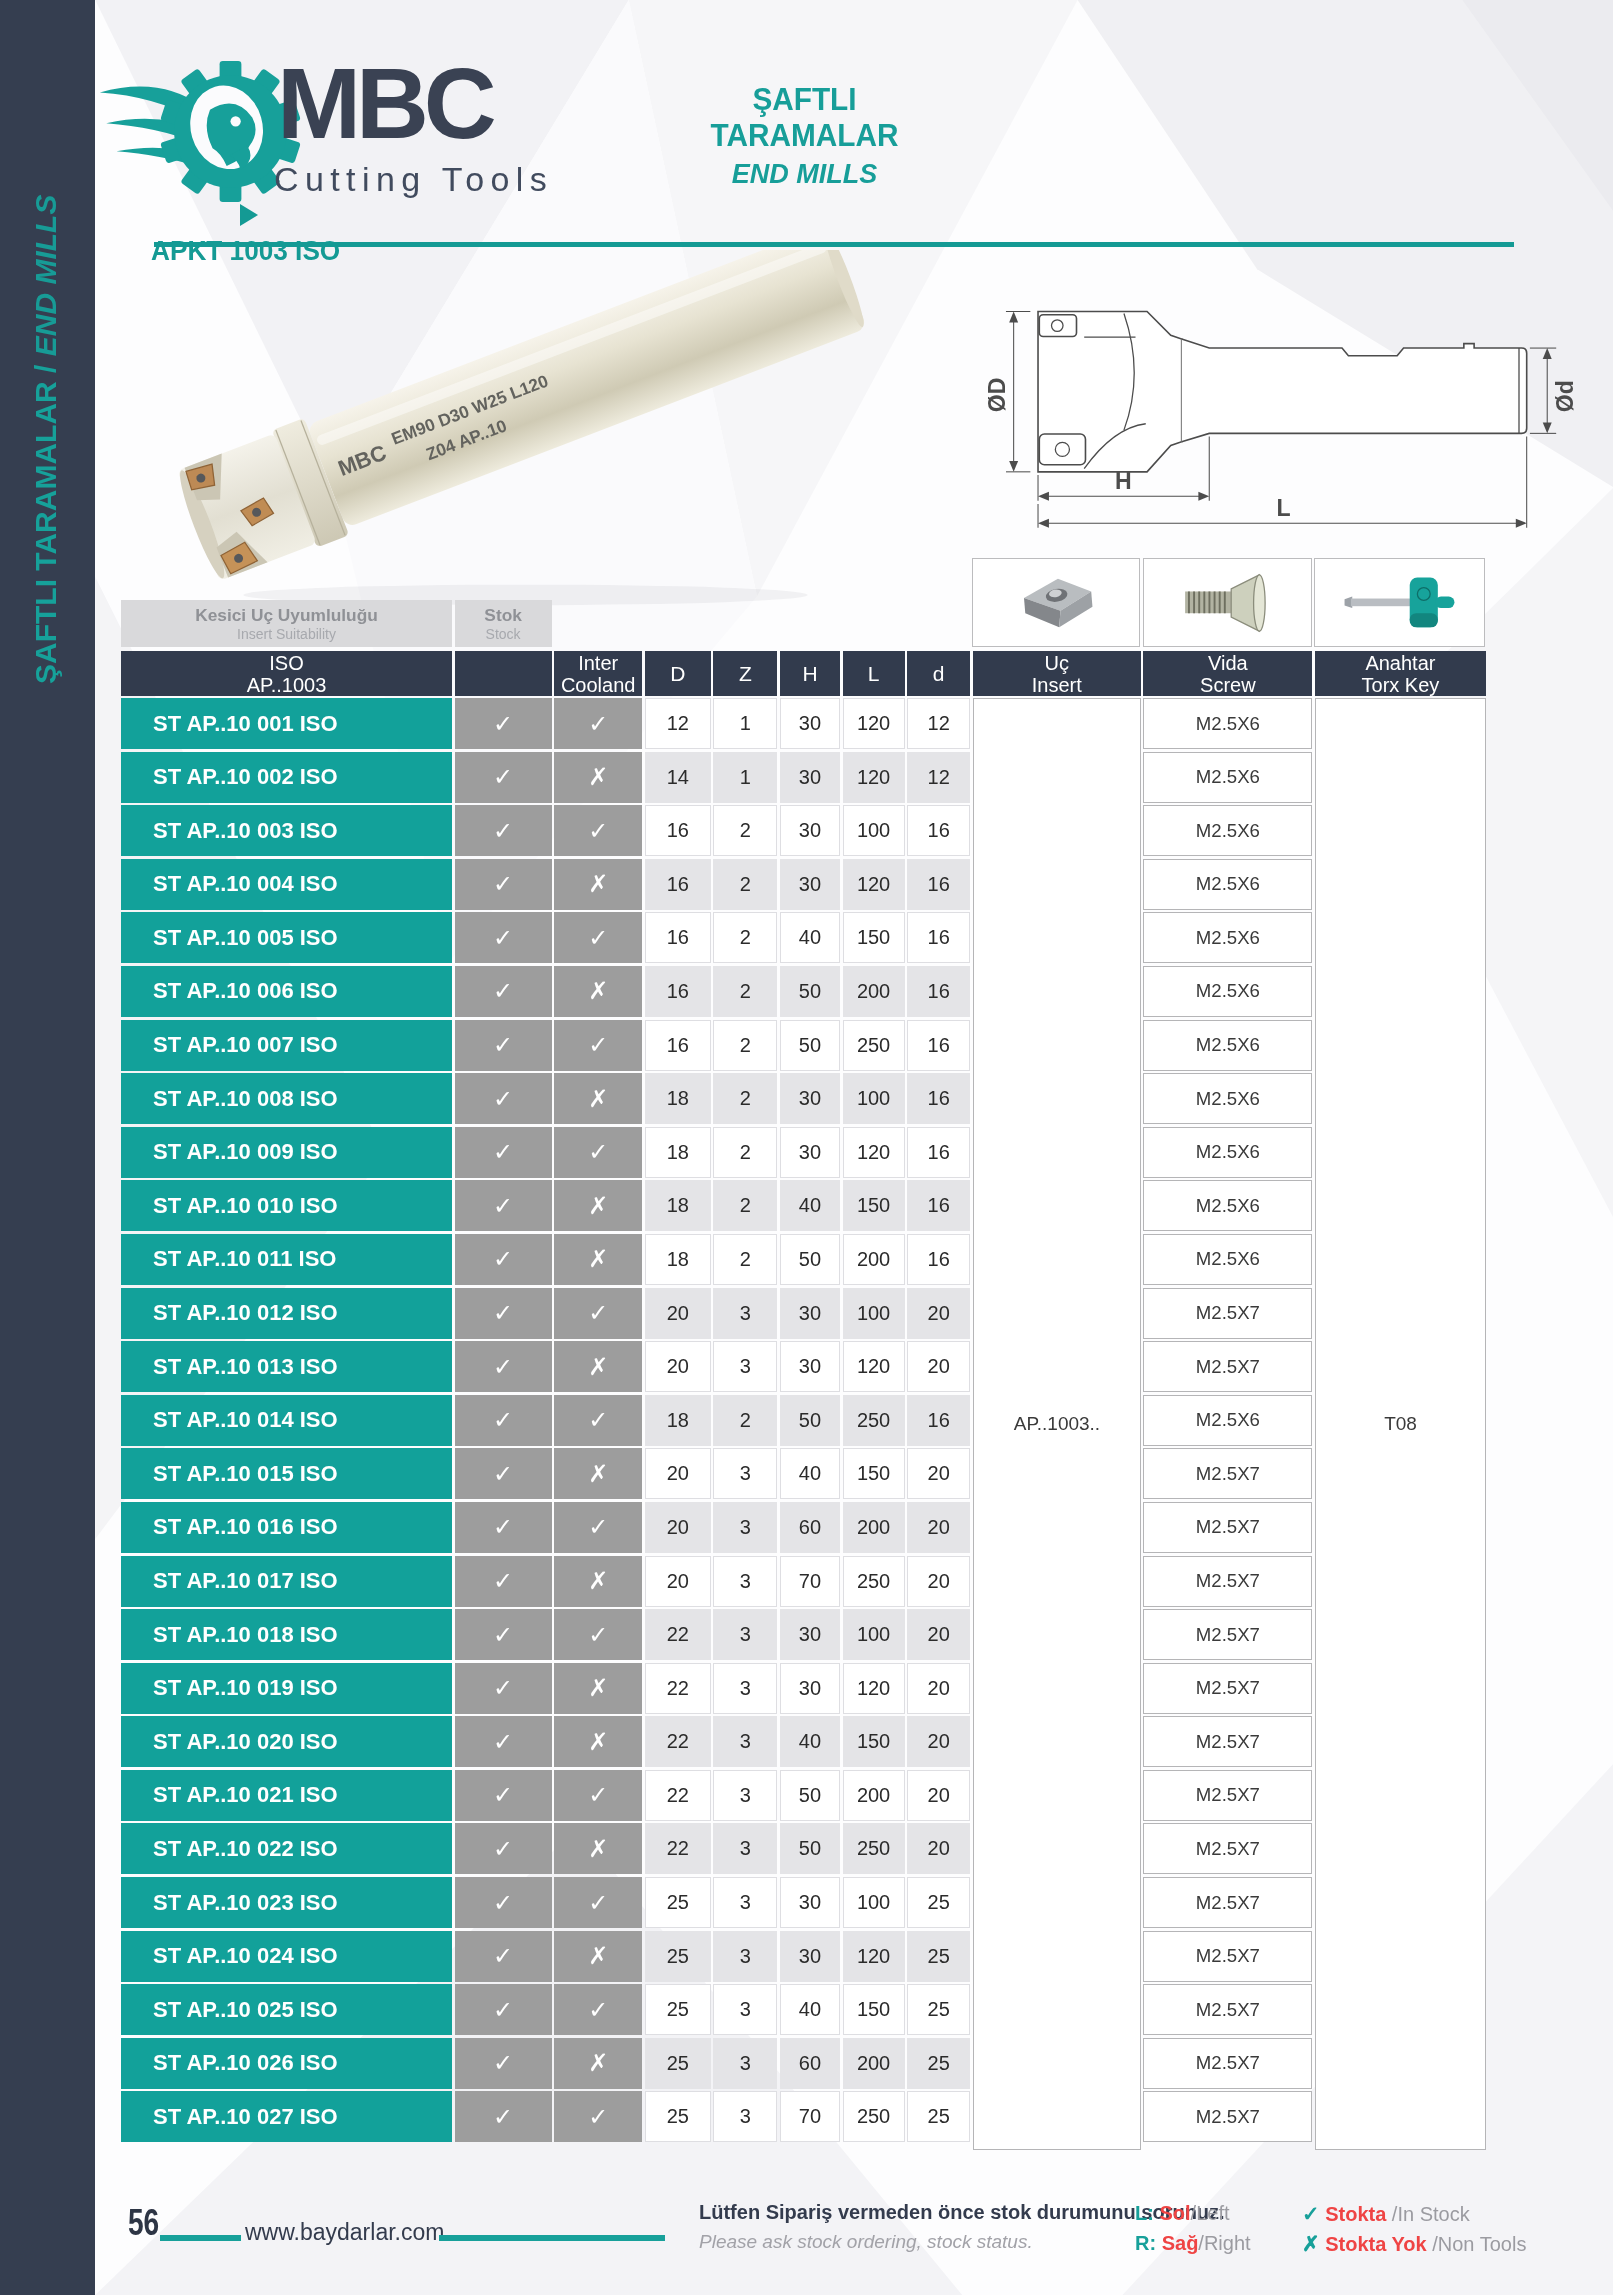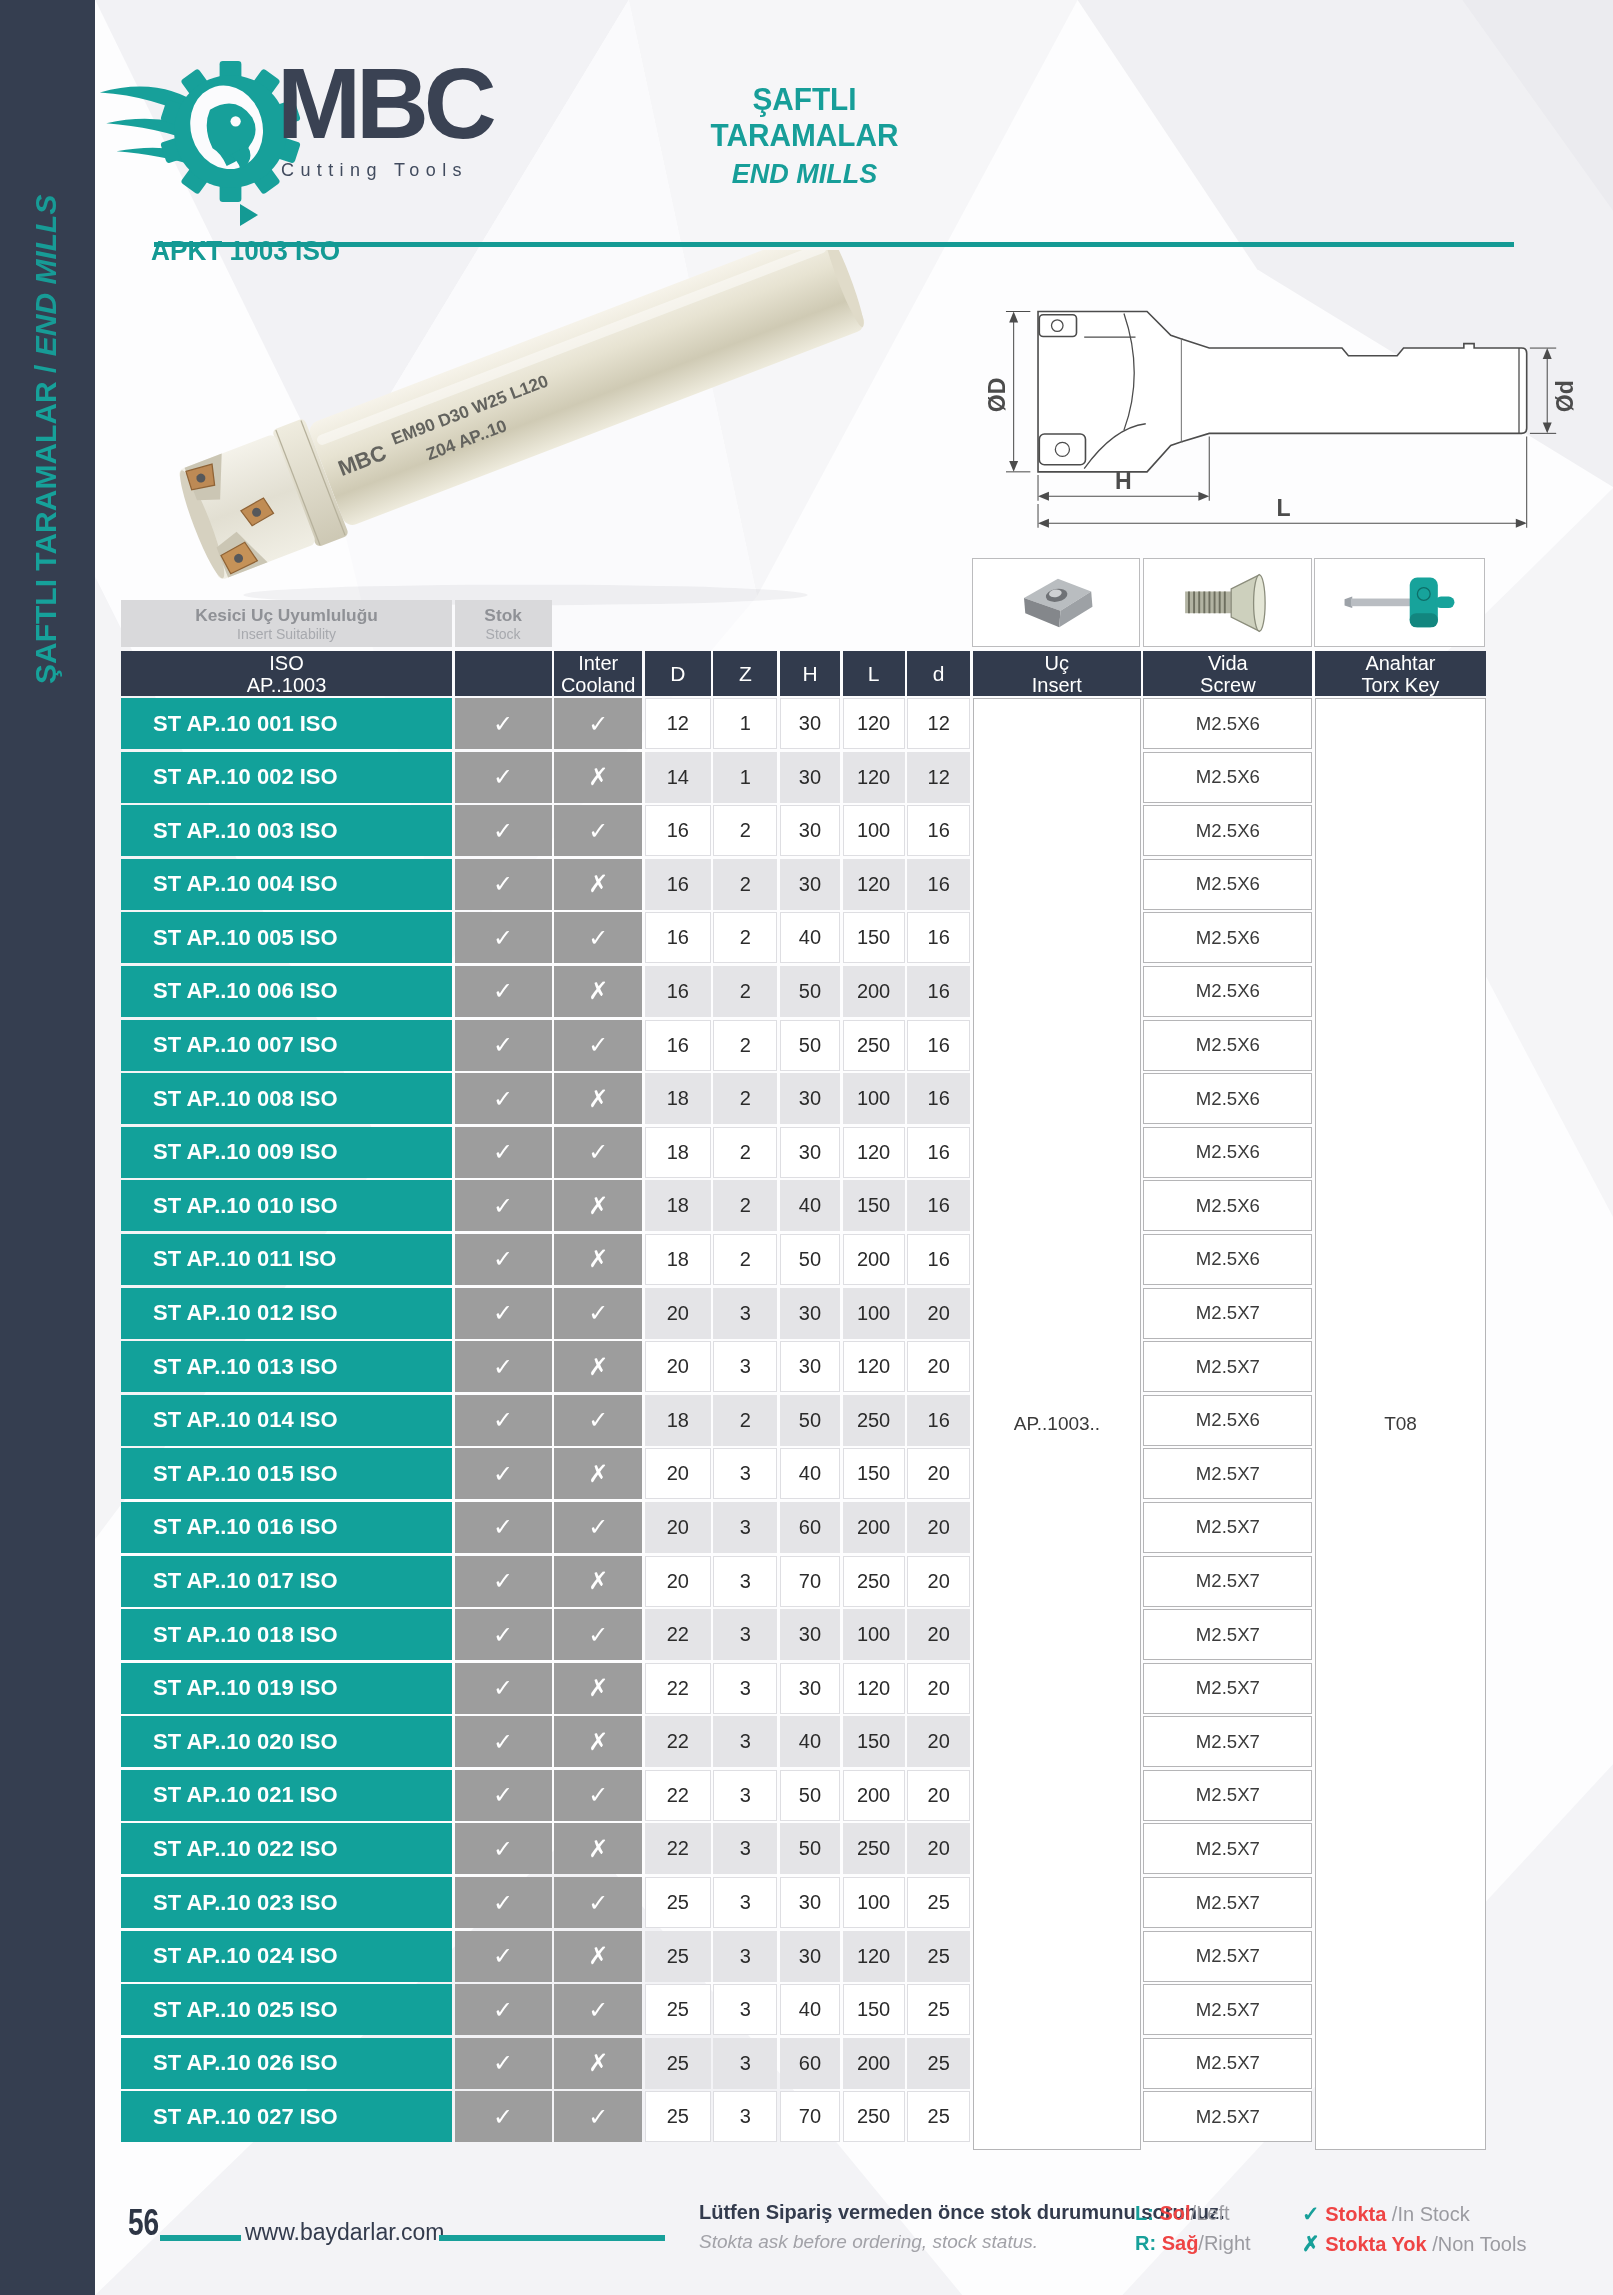--- a/index.html
+++ b/index.html
@@ -12,21 +12,21 @@
   .sidebar { position:absolute; left:0; top:0; width:95px; height:2295px; background:#353e50; }
   .sidebar-text { position:absolute; left:27px; top:684px; transform-origin:0 0; transform:rotate(-90deg);
                   white-space:nowrap; font-size:30px; line-height:37px; color:#16a19a; }
   .sidebar-text .tr { font-weight:bold; }
   .sidebar-text .en { font-style:italic; font-weight:bold; opacity:.95; }
 
   
   .logo-svg { position:absolute; left:96px; top:45px; }
   .brand-word { position:absolute; left:277px; top:49px; font-size:101px; font-weight:800;
                 letter-spacing:-5.1px; color:#3a4253; line-height:109px; }
-  .brand-tagline { position:absolute; left:281px; top:160px; font-size:18px; letter-spacing:6.4px;
+  .brand-tagline { position:absolute; left:274px; top:160px; font-size:34px; letter-spacing:6.4px;
                    color:#414b5e; font-weight:400; }
 
   
   .title-block { position:absolute; left:654px; top:82px; width:301px; text-align:center; color:#179e99; }
   .title-tr { font-size:31px; font-weight:bold; letter-spacing:0px; transform:scaleX(.96); }
   .title-en { font-size:27px; font-style:italic; font-weight:bold; margin-top:5.1px; }
 
   
   .prod-heading { position:absolute; left:151px; top:204px; display:flex; align-items:center; gap:10.3px;flex-direction:column; }
   .prod-arrow { width:0; height:0; border-left:18px solid #149a94; border-top:11px solid transparent; border-bottom:11px solid transparent; }
@@ -622,21 +622,21 @@
     <div class="merge torx">
       <span>T08</span>
     </div>
   </div>
 
   <div class="f-pagenum">56</div>
   <div class="f-line a"></div>
   <a class="f-site" href="#">www.baydarlar.com</a>
   <div class="f-line b"></div>
   <div class="f-note-tr">Lütfen Sipariş vermeden önce stok durumunu sorunuz.</div>
-  <div class="f-note-en">Stokta ask before ordering, stock status.</div>
+  <div class="f-note-en">Please ask stock ordering, stock status.</div>
 
   <div class="legend lg-l">
     <span class="key">L:</span>
     <span class="tr">Sol</span><span class="en">/Left</span>
   </div>
   <div class="legend lg-r">
     <span class="key">R:</span>
     <span class="tr">Sağ</span><span class="en">/Right</span>
   </div>
   <div class="legend lg-in">

